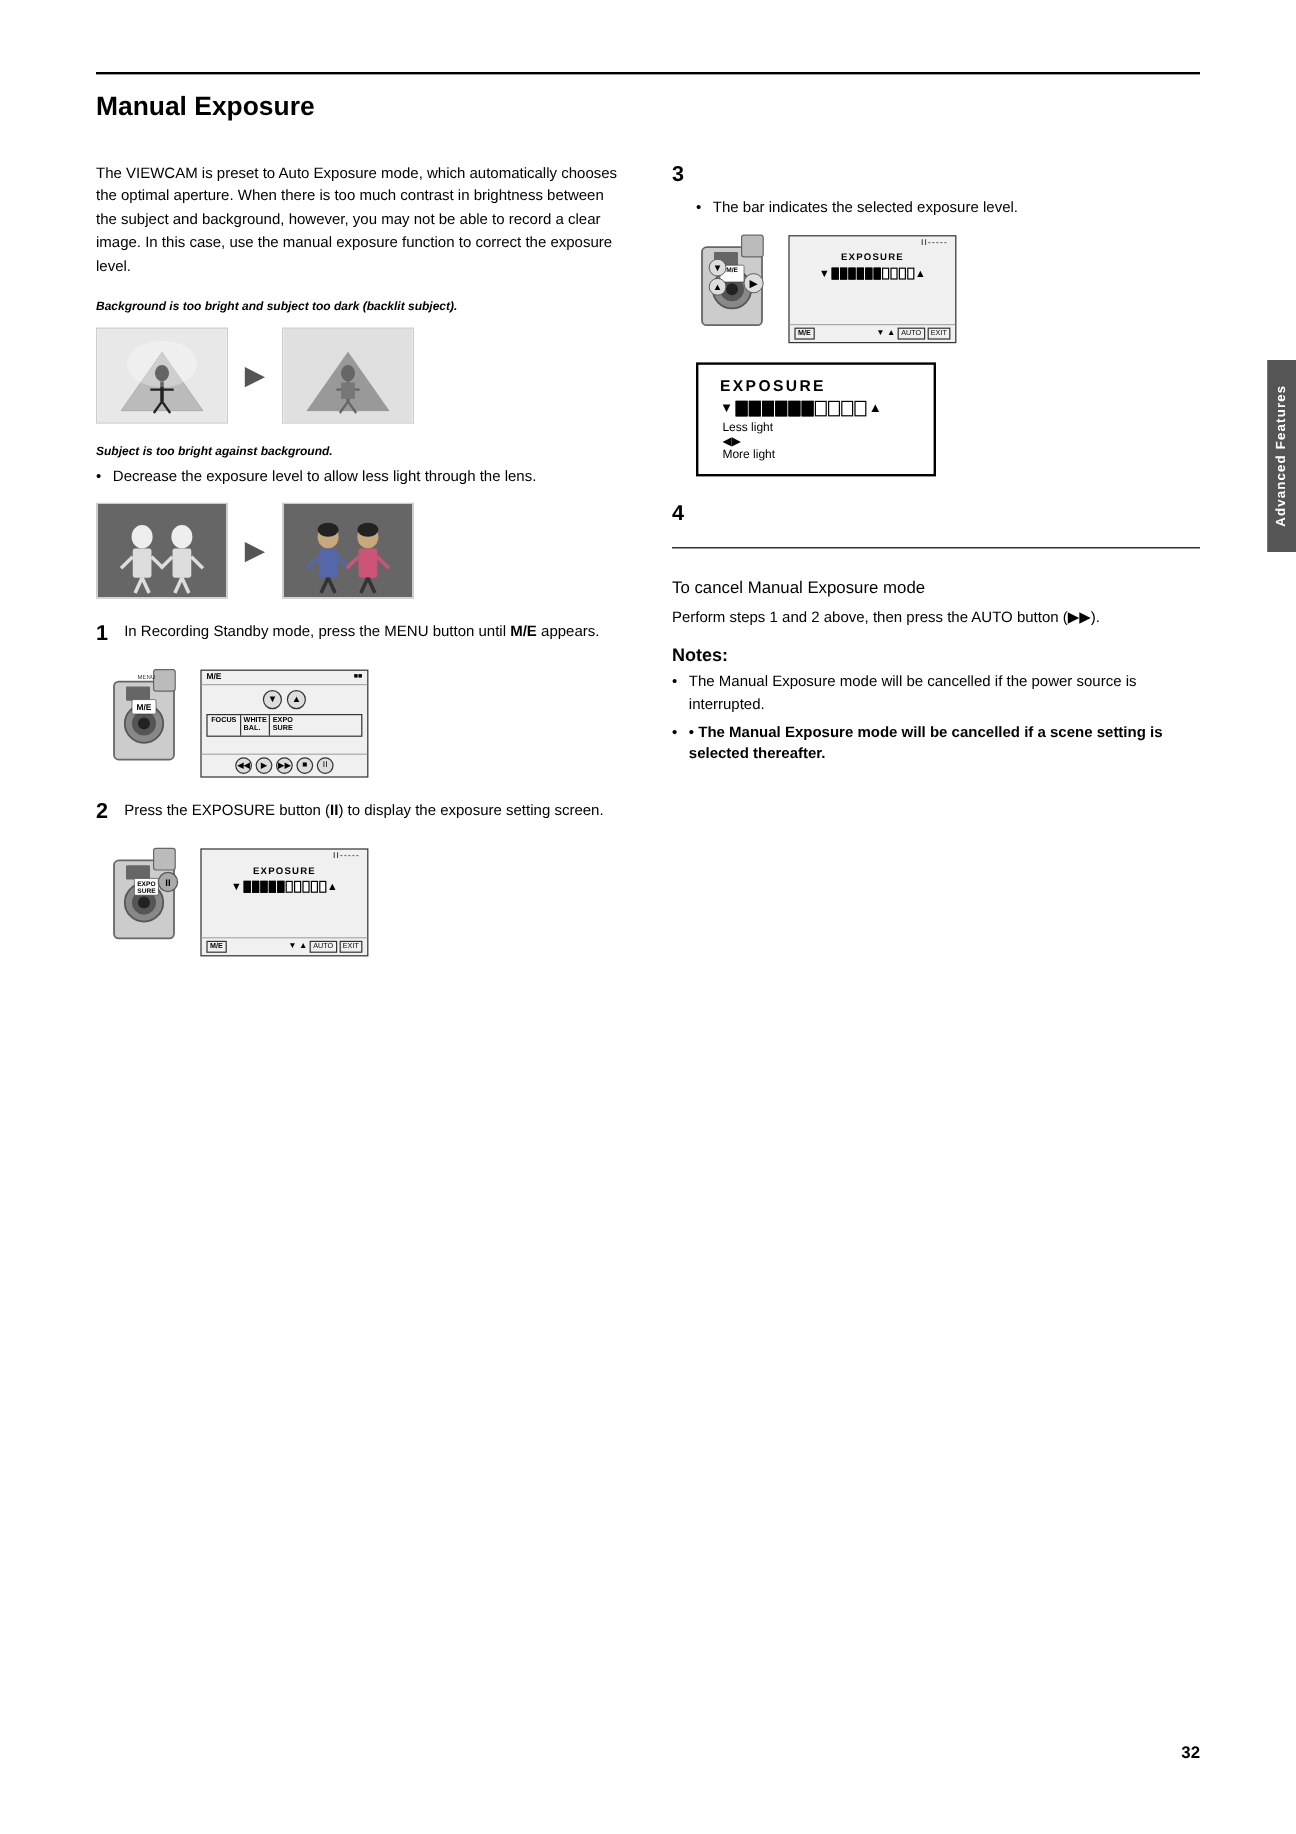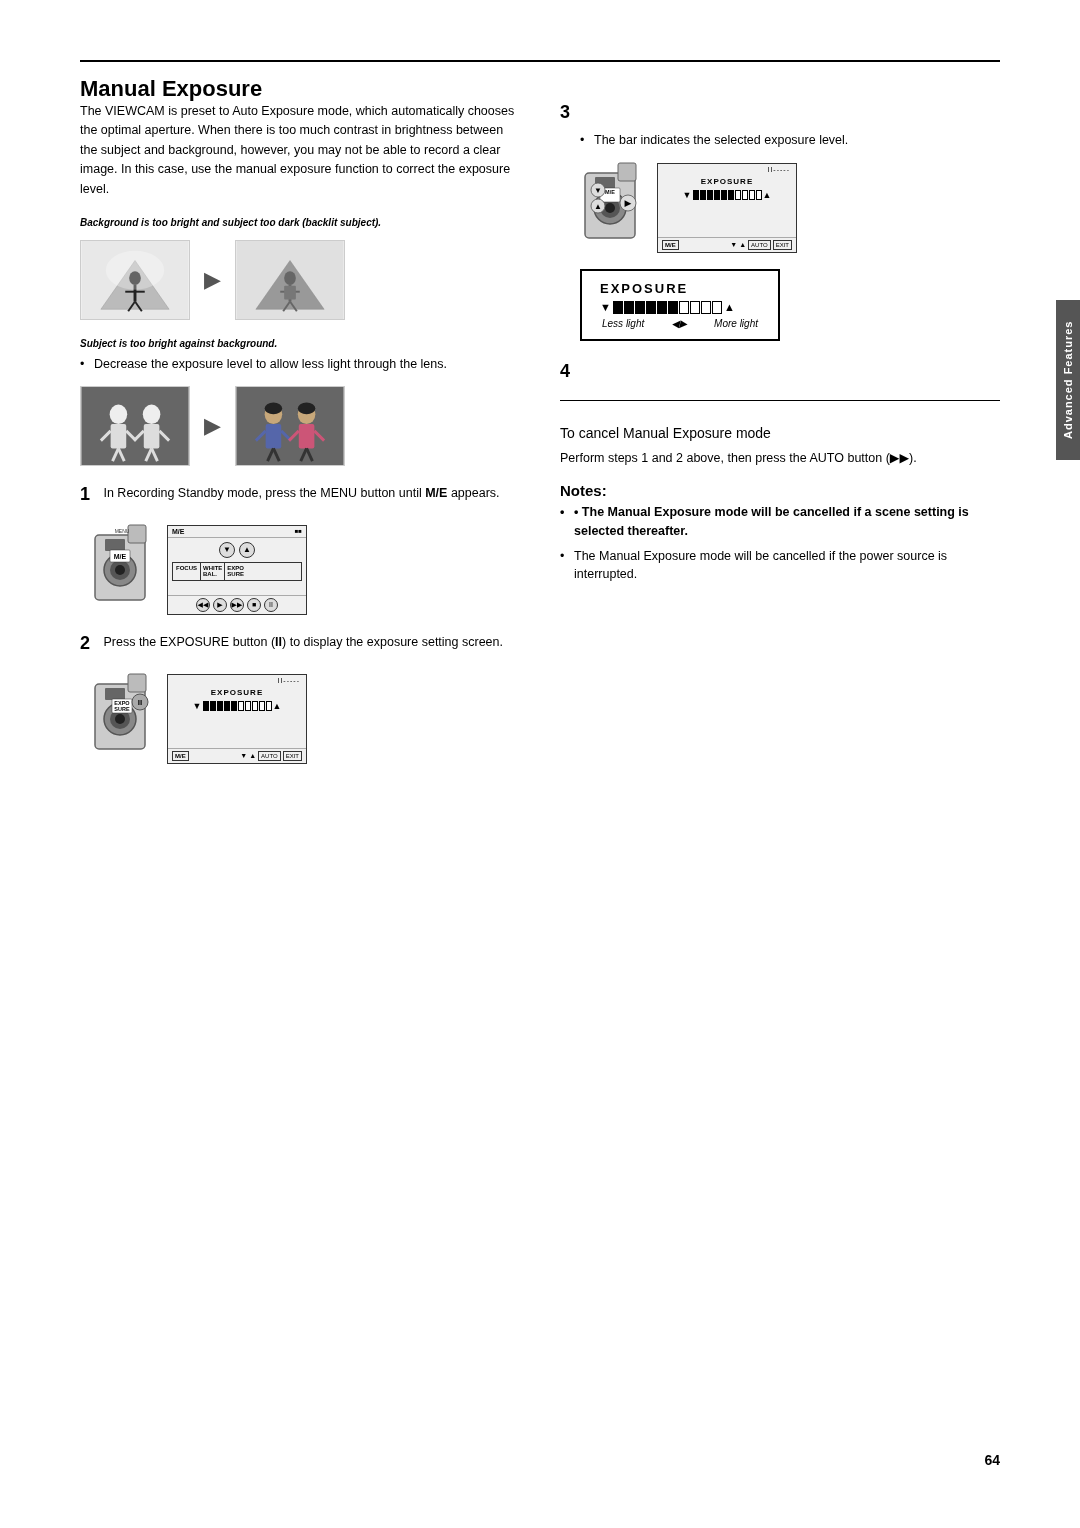--- a/index.html
+++ b/index.html
@@ -21,21 +21,21 @@
     }
 
     .top-rule {
       border-top: 2px solid #000;
       margin-bottom: 14px;
     }
 
     .page-title {
       font-size: 22px;
       font-weight: bold;
-      margin-bottom: 0;
+      margin-bottom: 33px;
     }
 
     .two-column {
       display: flex;
       gap: 40px;
     }
 
     .left-col {
       width: 440px;
       flex-shrink: 0;
@@ -489,21 +489,21 @@
               <div style="width:10px; height:13px; border:1px solid #000; background:#000;"></div>
               <div style="width:10px; height:13px; border:1px solid #000; background:#000;"></div>
               <div style="width:10px; height:13px; border:1px solid #000; background:#000;"></div>
               <div style="width:10px; height:13px; border:1px solid #000; background:#000;"></div>
               <div style="width:10px; height:13px; border:1px solid #000; background:#fff;"></div>
               <div style="width:10px; height:13px; border:1px solid #000; background:#fff;"></div>
               <div style="width:10px; height:13px; border:1px solid #000; background:#fff;"></div>
               <div style="width:10px; height:13px; border:1px solid #000; background:#fff;"></div>
               <span style="font-size:11px; margin-left:1px;">▲</span>
             </div>
-            <div style="display:flex; justify-content:space-between; font-size:10px; font-style:italic; margin-top:4px; padding:0 2px;">
+            <div style="display:flex; justify-content:center; font-size:10px; margin-top:4px; padding:0 2px;flex-direction:column;">
               <span>Less light</span>
               <span>◀▶</span>
               <span>More light</span>
             </div>
           </div>
         </div>
       </div>
 
       <div class="step-block" style="margin-top:20px;">
         <div class="step-header">
@@ -511,20 +511,20 @@
         </div>
       </div>
 
       <div style="margin-top: 8px; border-top: 1px solid #000; padding-top:10px;">
         <p class="cancel-section-title">To cancel Manual Exposure mode</p>
         <p class="step-text">Perform steps 1 and 2 above, then press the AUTO button (▶▶).</p>
       </div>
 
       <div class="notes-section">
         <p class="notes-title">Notes:</p>
+        <p class="bullet-item notes-text">The Manual Exposure mode will be cancelled if the power source is interrupted.</p>
         <p class="bullet-item notes-bold">• <strong>The Manual Exposure mode will be cancelled if a scene setting is selected thereafter.</strong></p>
-        <p class="bullet-item notes-text">The Manual Exposure mode will be cancelled if the power source is interrupted.</p>
       </div>
     </div>
   </div>
 
-  <div class="page-number">64</div>
+  <div class="page-number">32</div>
 </div>
 
 </body></html>

